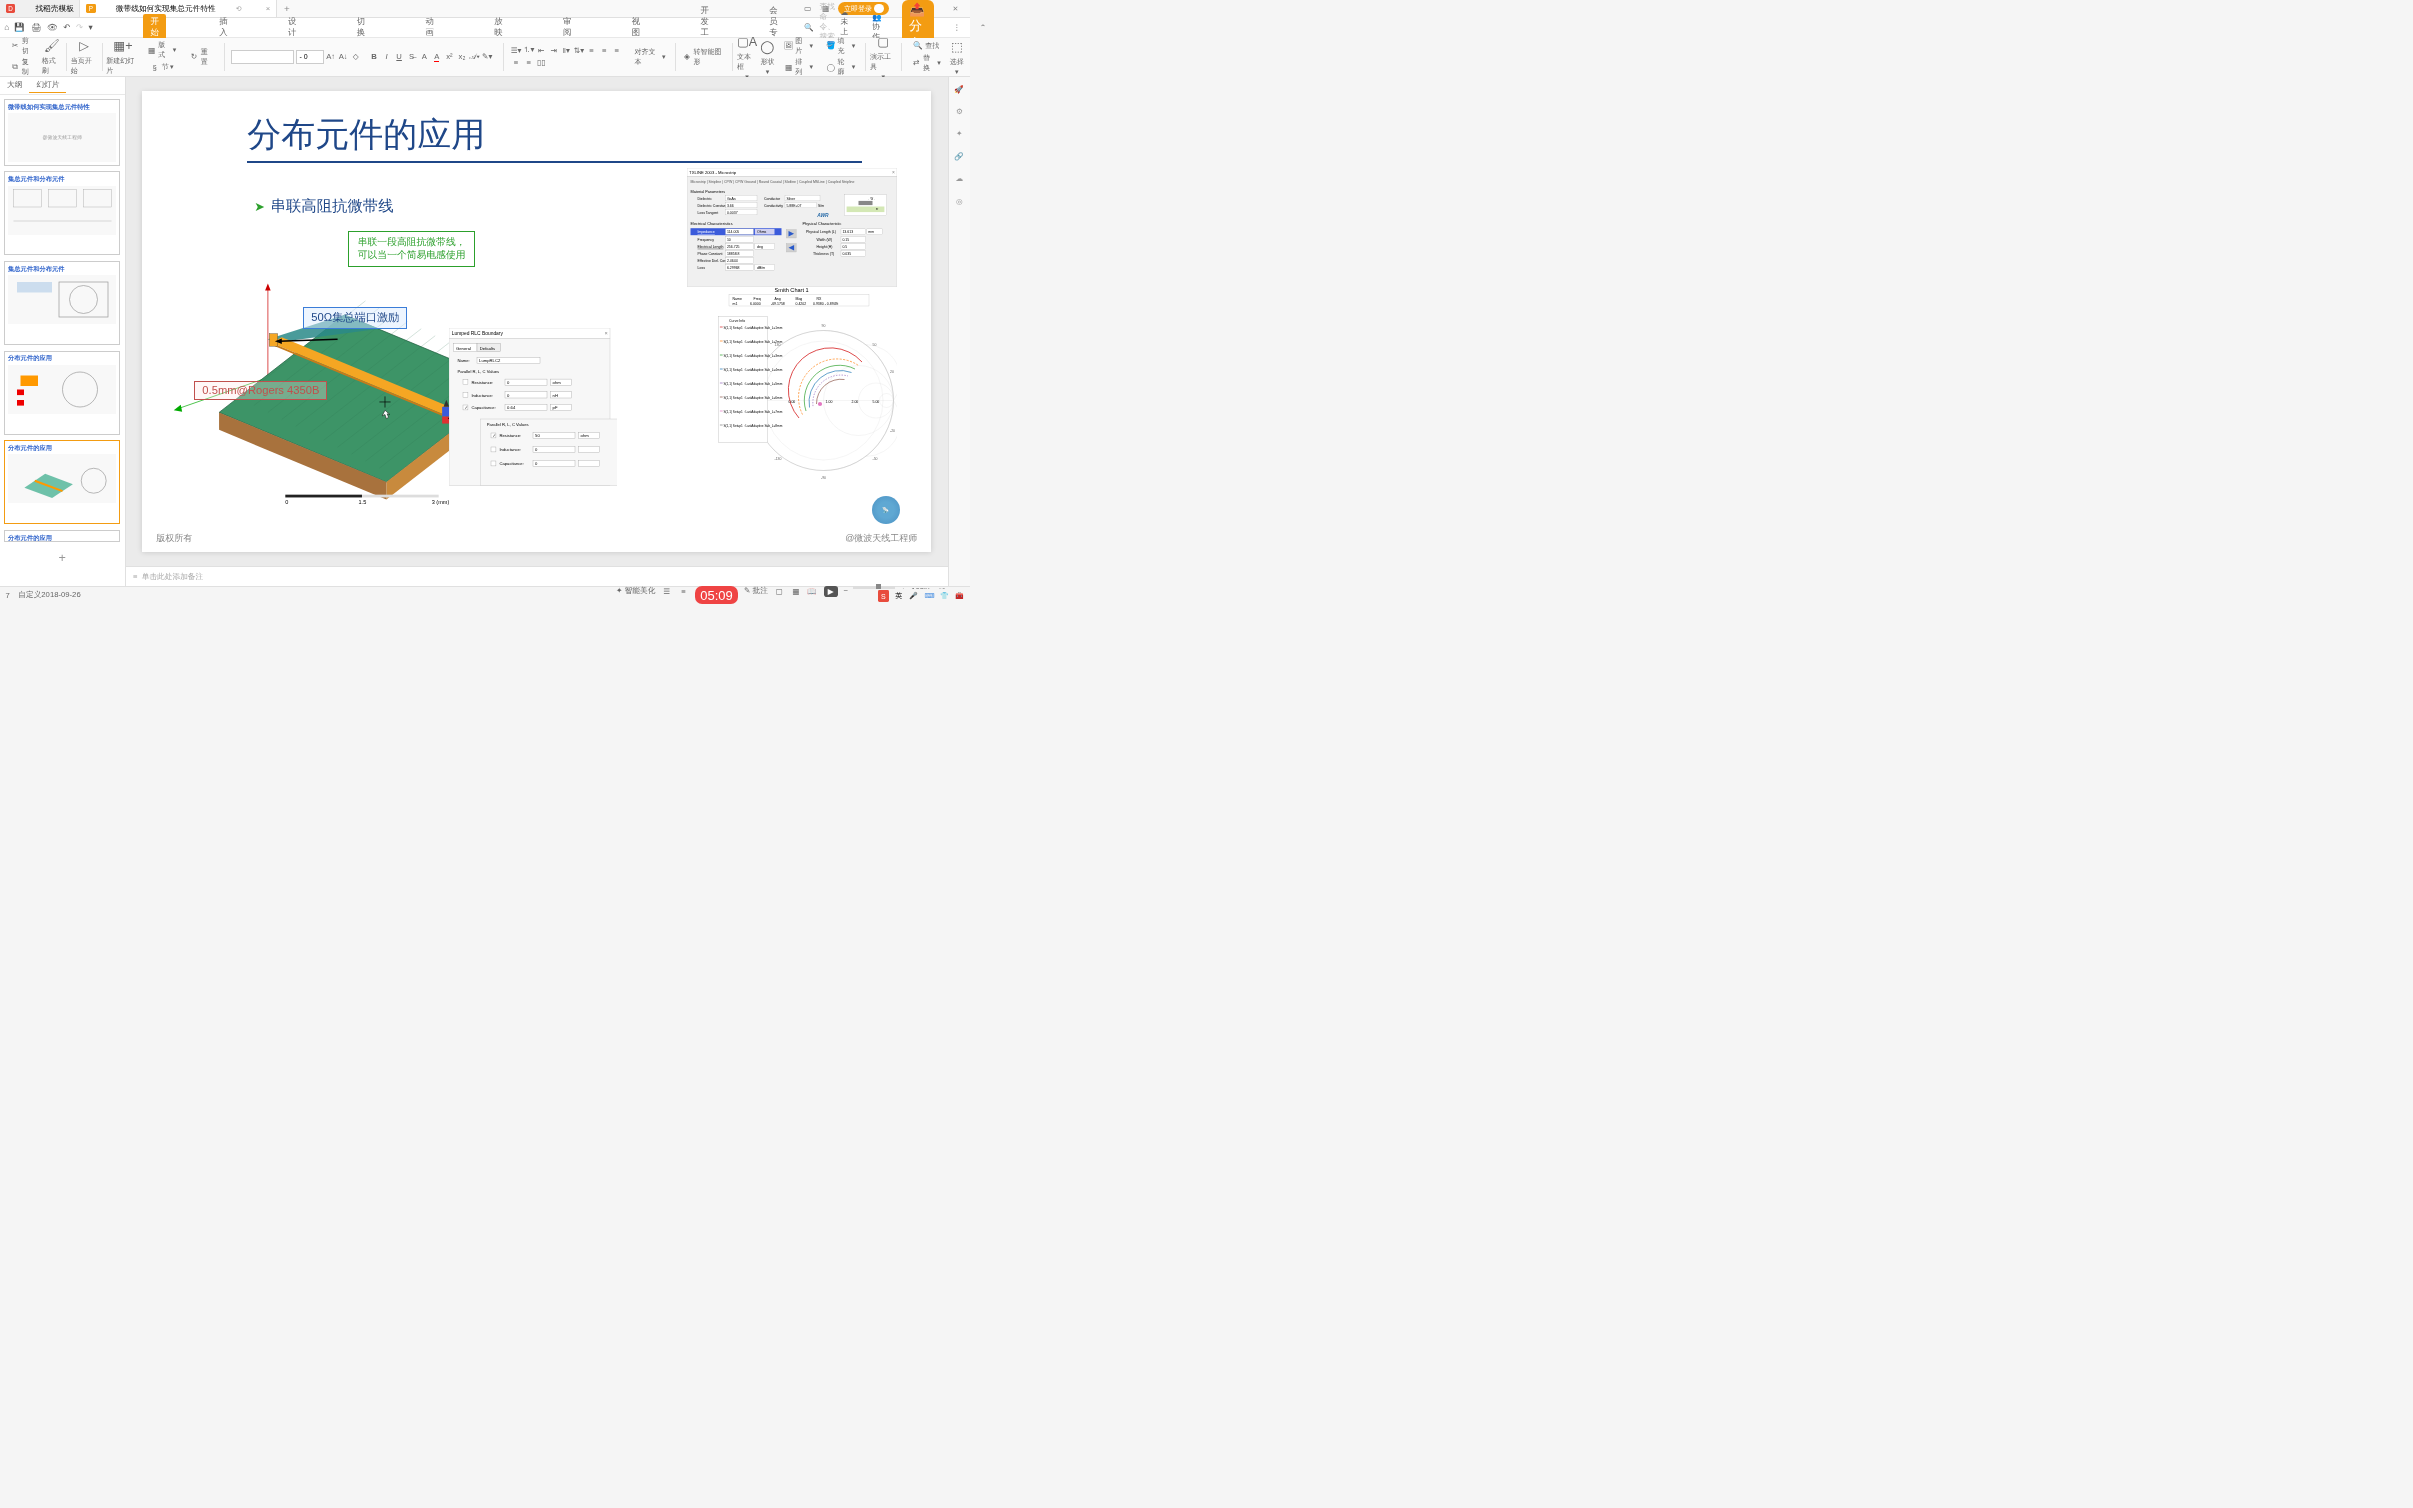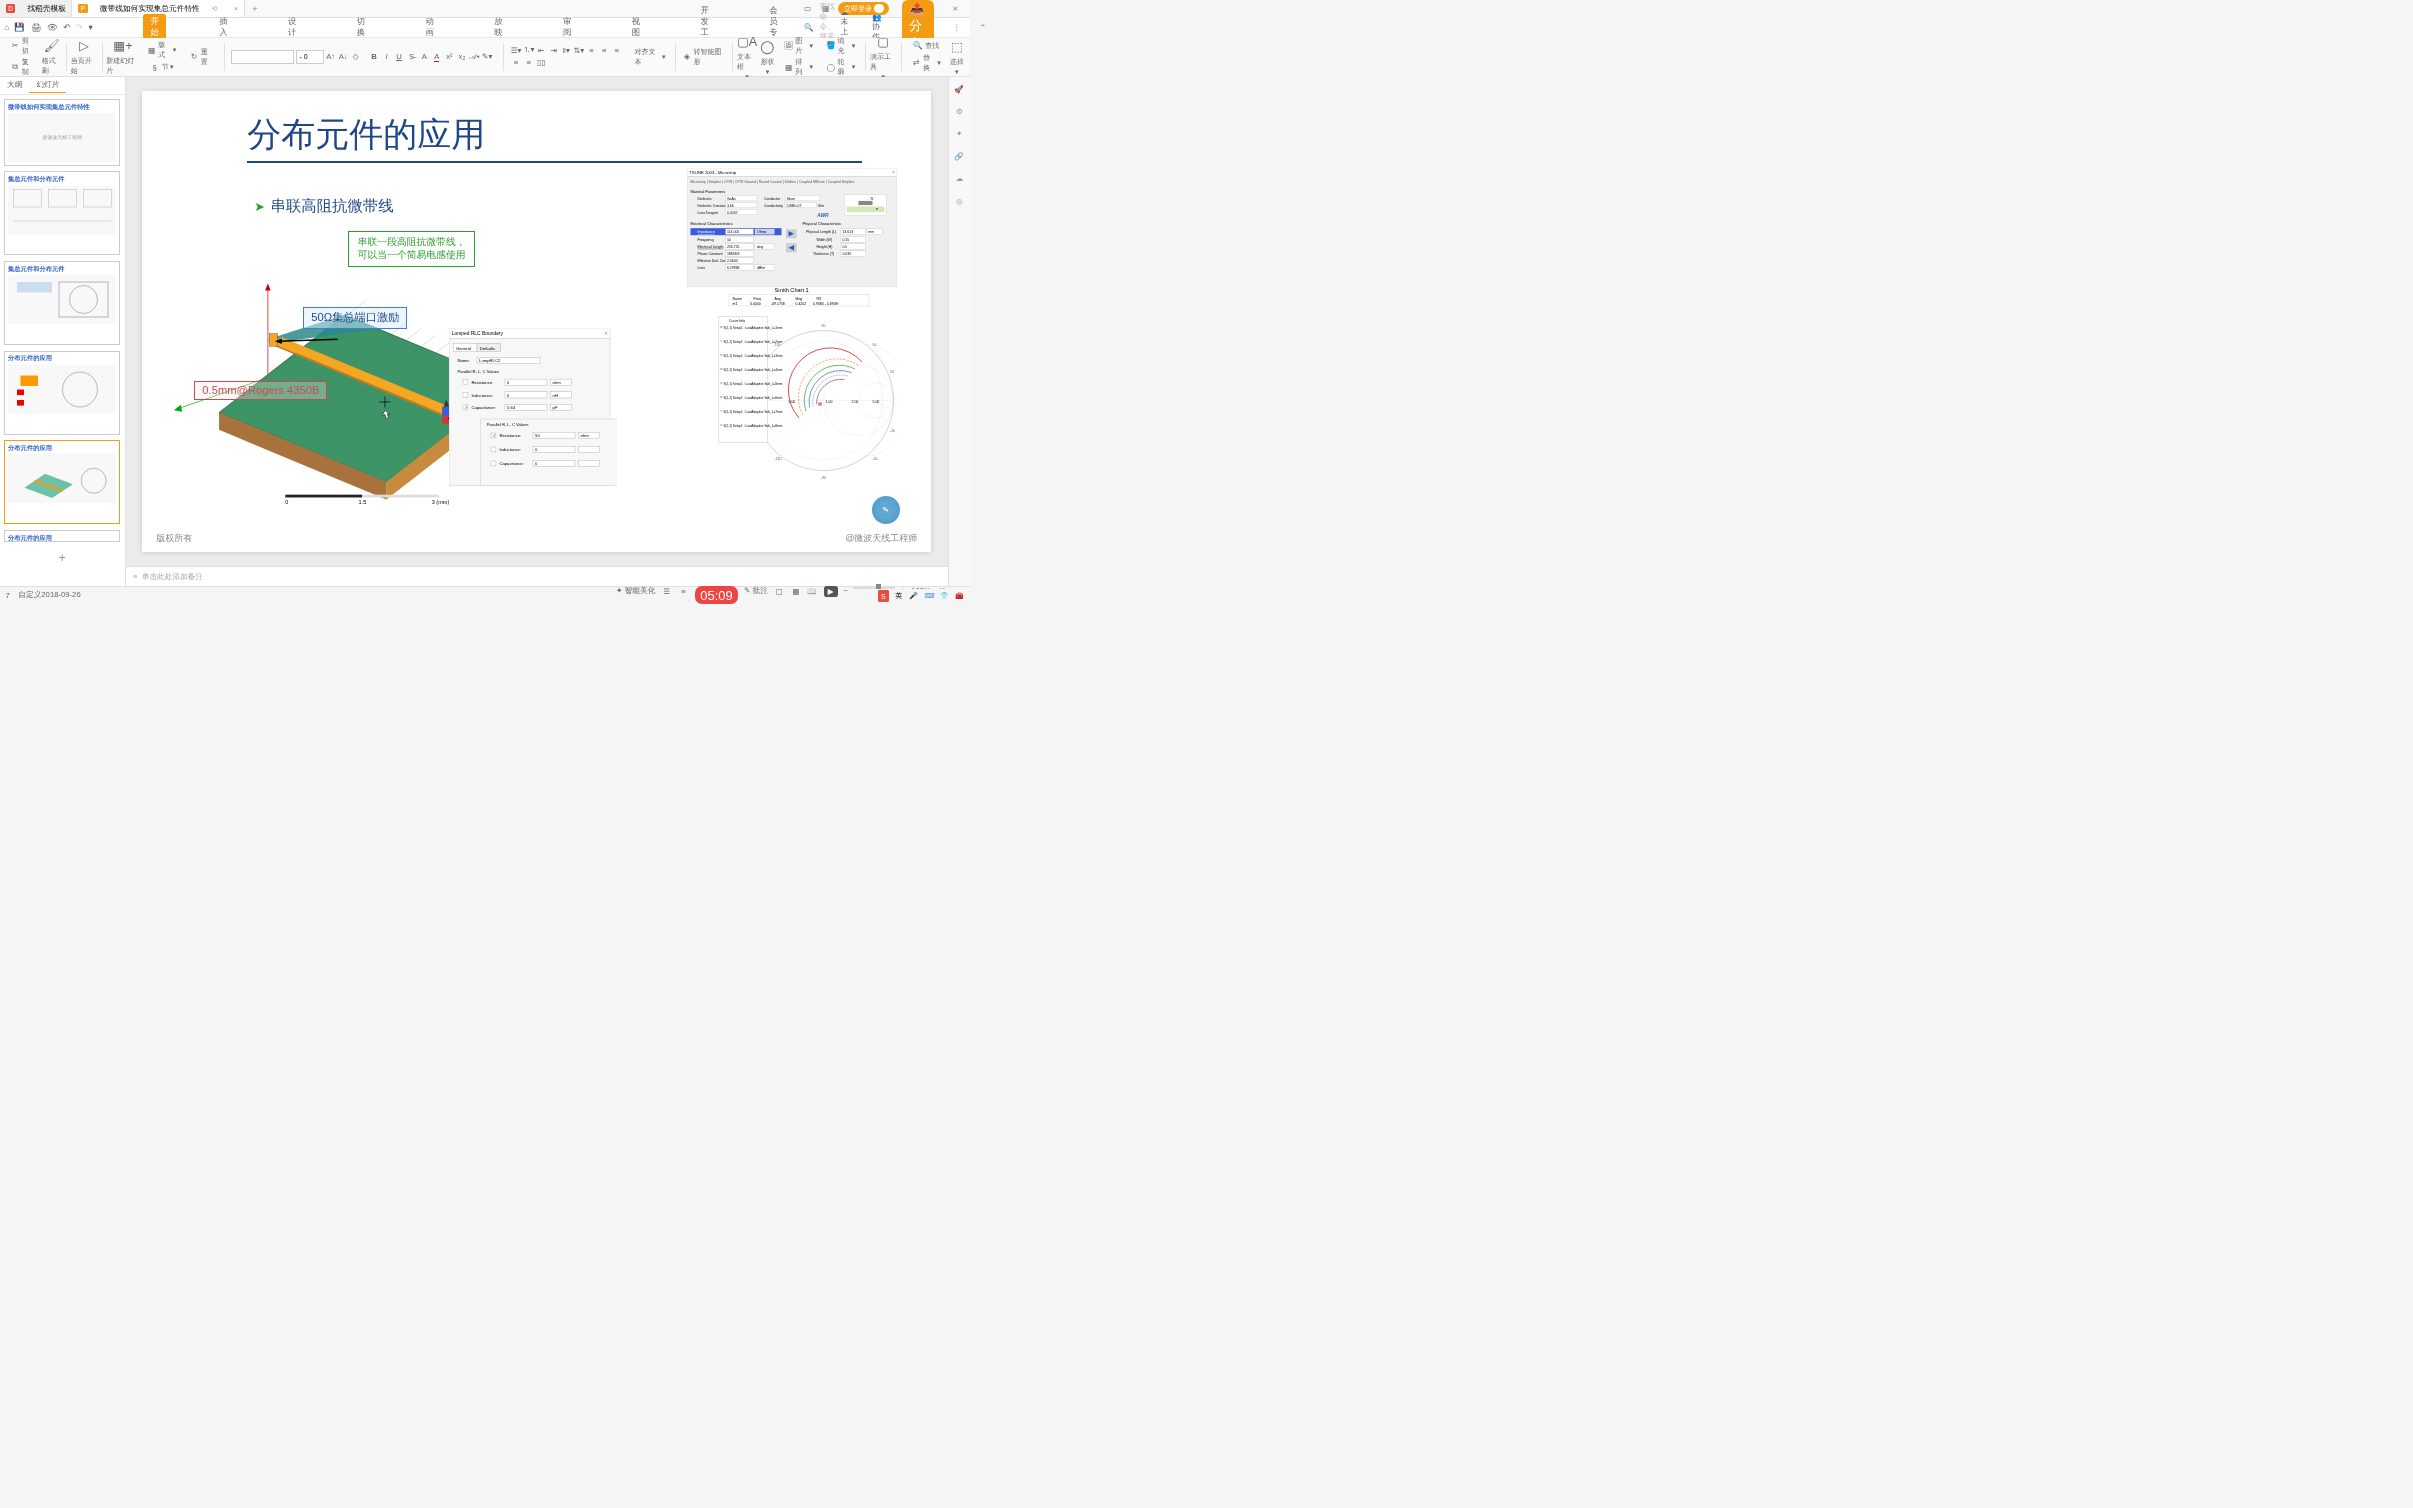--- a/index.html
+++ b/index.html
@@ -1,20 +1,20 @@
 <!DOCTYPE html>
 <html style="font-size:11.2px"><head>
 <meta charset="utf-8">
 <style>
 * { margin: 0; padding: 0; box-sizing: border-box; font-family: "Microsoft YaHei", sans-serif; }
 body { background: #f5f5f5; width: 2413px; height: 1508px; transform-origin: 0 0; }
 .app { width: 970px; height: 603px; background: #fff; display: flex; flex-direction: column; position: relative; }
 
 .titlebar { height: 18px; background: #f9f9f9; display: flex; align-items: center; border-bottom: 0.7px solid #e0e0e0; }
-.tab { display: flex; align-items: center; height: 17.5px; padding: 0 5.6px; font-size: 7.7px; border-right: 0.7px solid #e0e0e0; gap: 12px; }
+.tab { display: flex; align-items: center; height: 17.5px; padding: 0 5.6px; font-size: 7.7px; border-right: 0.7px solid #e0e0e0; gap: 20px; }
 .tab.inactive { background: #f0f0f0; }
 .tab.active { background: #fff; }
 .tab-icon { width: 9.8px; height: 9.8px; display: inline-flex; align-items: center; justify-content: center; border-radius: 1.4px; font-size: 6.3px; color: #fff; }
 .tab-icon.red { background: #e84c3d; }
 .tab-icon.orange { background: #f39c12; }
 .tab-close { margin-left: 4.2px; color: #999; cursor: pointer; }
 .tab-add { padding: 0 7px; color: #888; font-size: 9.8px; cursor: pointer; }
 .titlebar-right { margin-left: auto; display: flex; align-items: center; gap: 7px; padding-right: 5.6px; }
 .login-btn { background: #f39c12; color: #fff; padding: 1.4px 5.6px; border-radius: 7px; font-size: 7px; display: flex; align-items: center; gap: 2.1px; }
 .win-btn { width: 18px; height: 14px; display: flex; align-items: center; justify-content: center; color: #888; font-size: 7px; }

